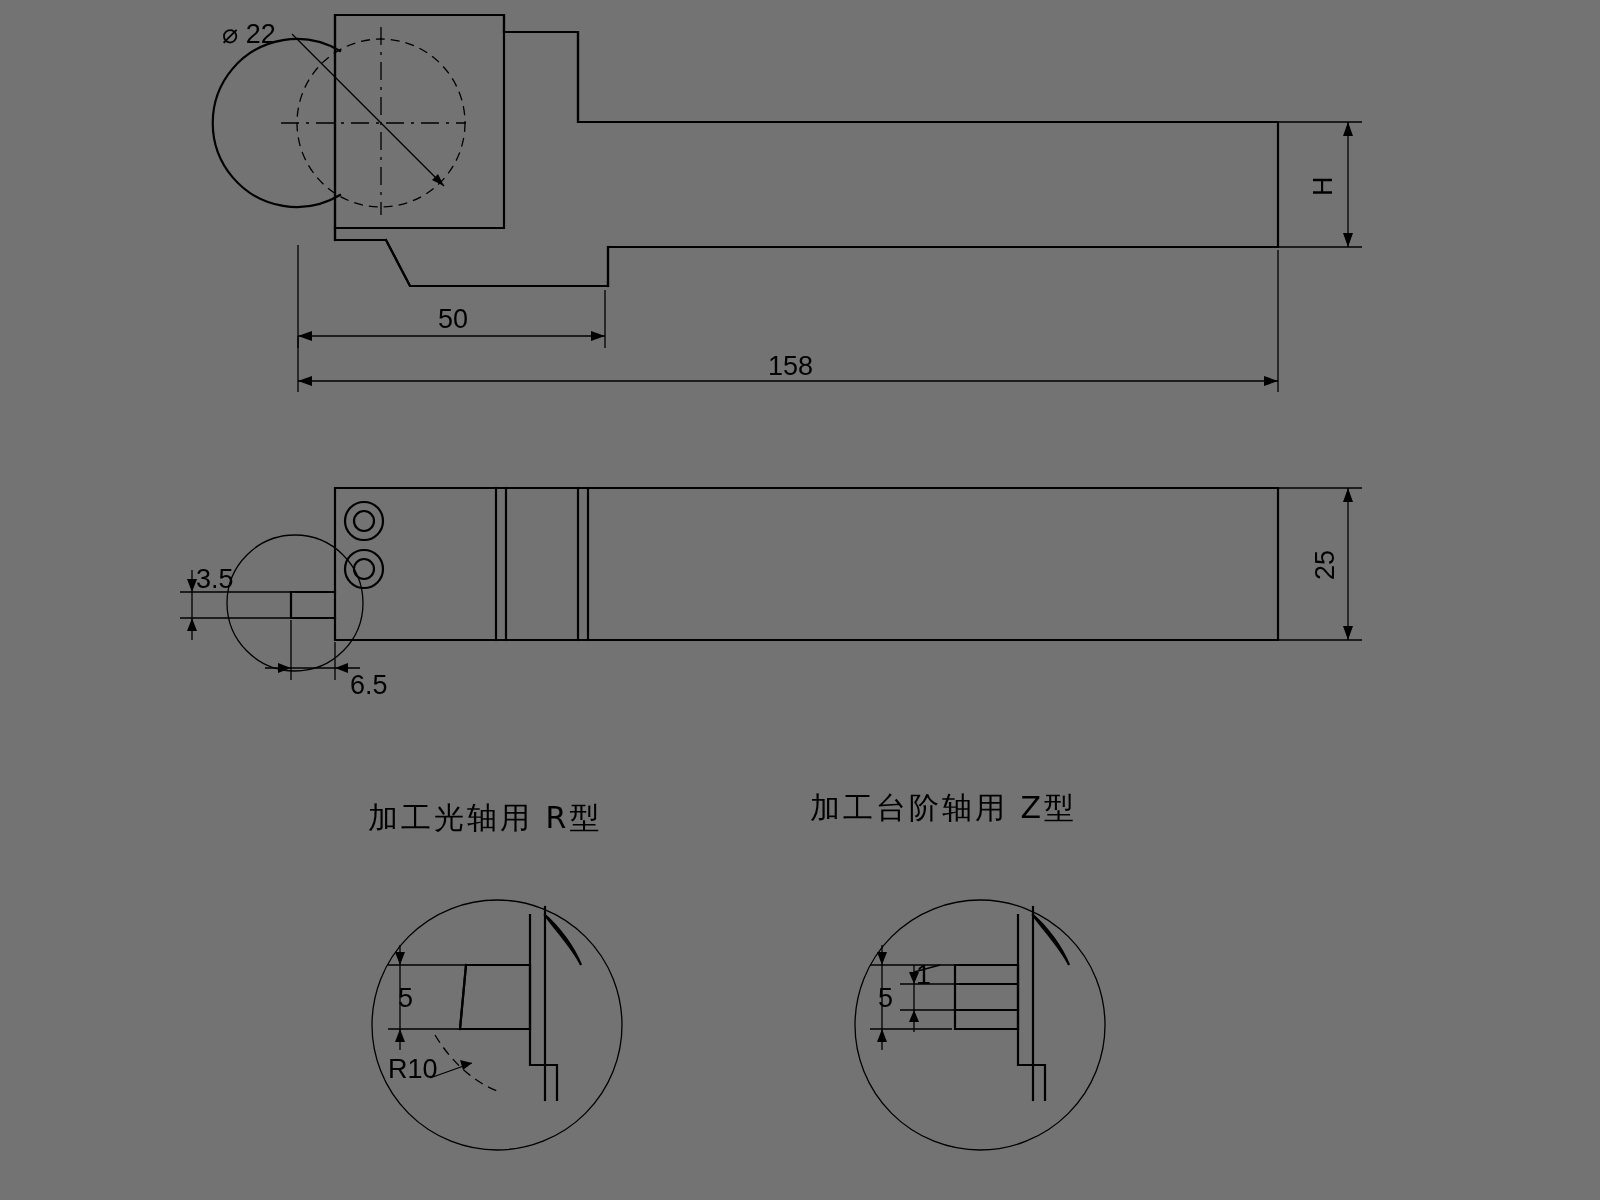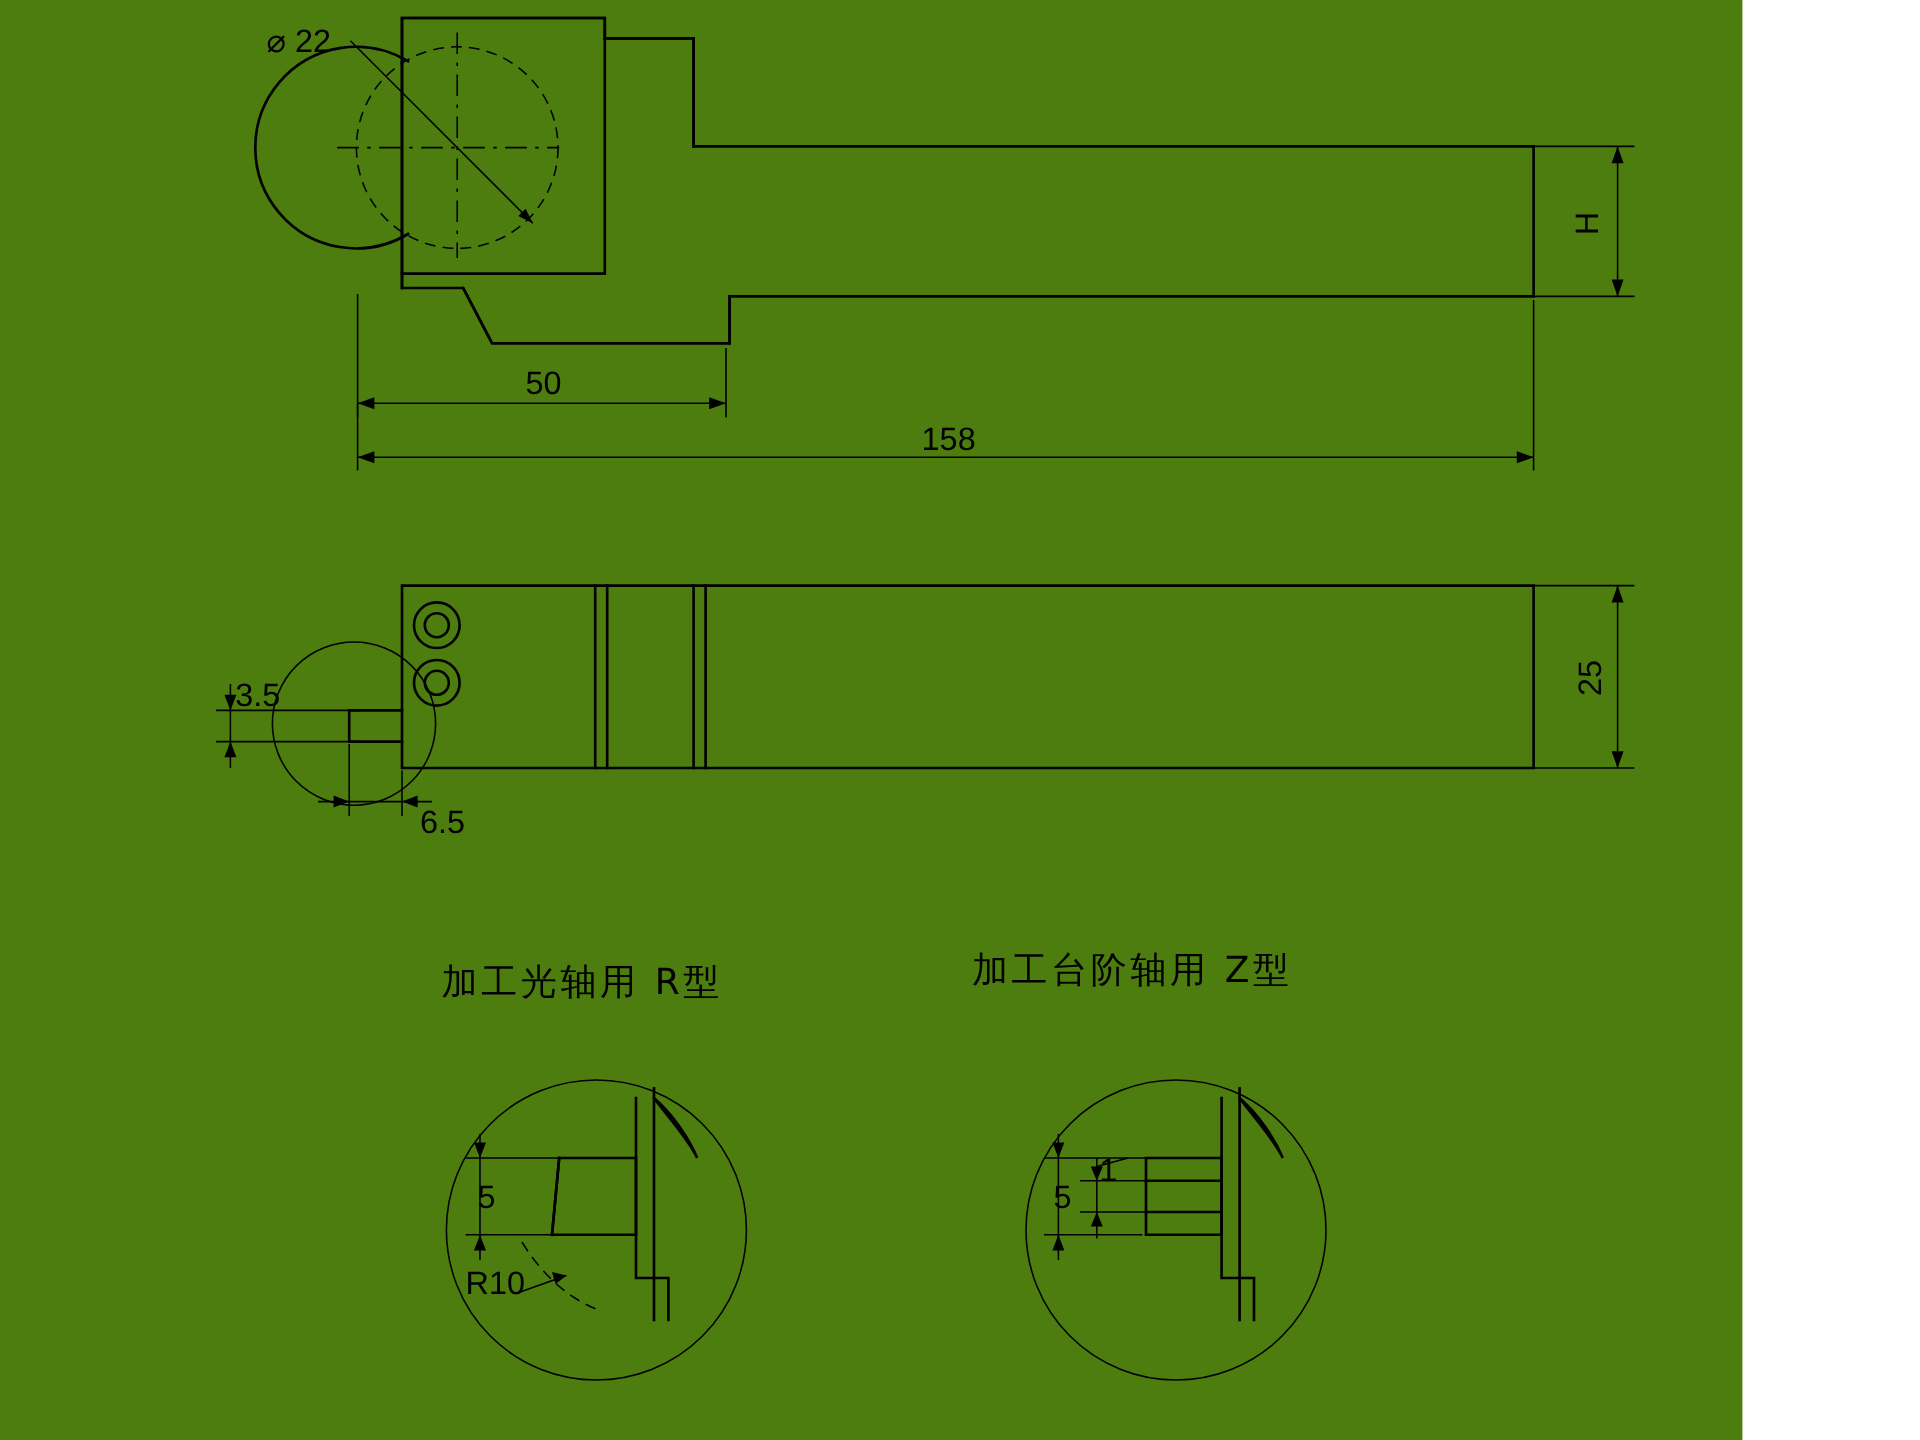--- a/index.html
+++ b/index.html
@@ -5,23 +5,23 @@
   html, body {
     margin: 0;
     padding: 0;
     background: #ffffff;
   }
   body {
     font-family: "Liberation Sans", sans-serif;
   }
   #sheet {
     position: relative;
-    width: 1452px;
+    width: 1600px;
     height: 1200px;
-    background: #4d7c0f;
+    background: #737373;
     overflow: hidden;
   }
   svg.drawing {
     position: absolute;
     left: 0;
     top: 0;
     width: 1600px;
     height: 1200px;
   }
   .ln {

